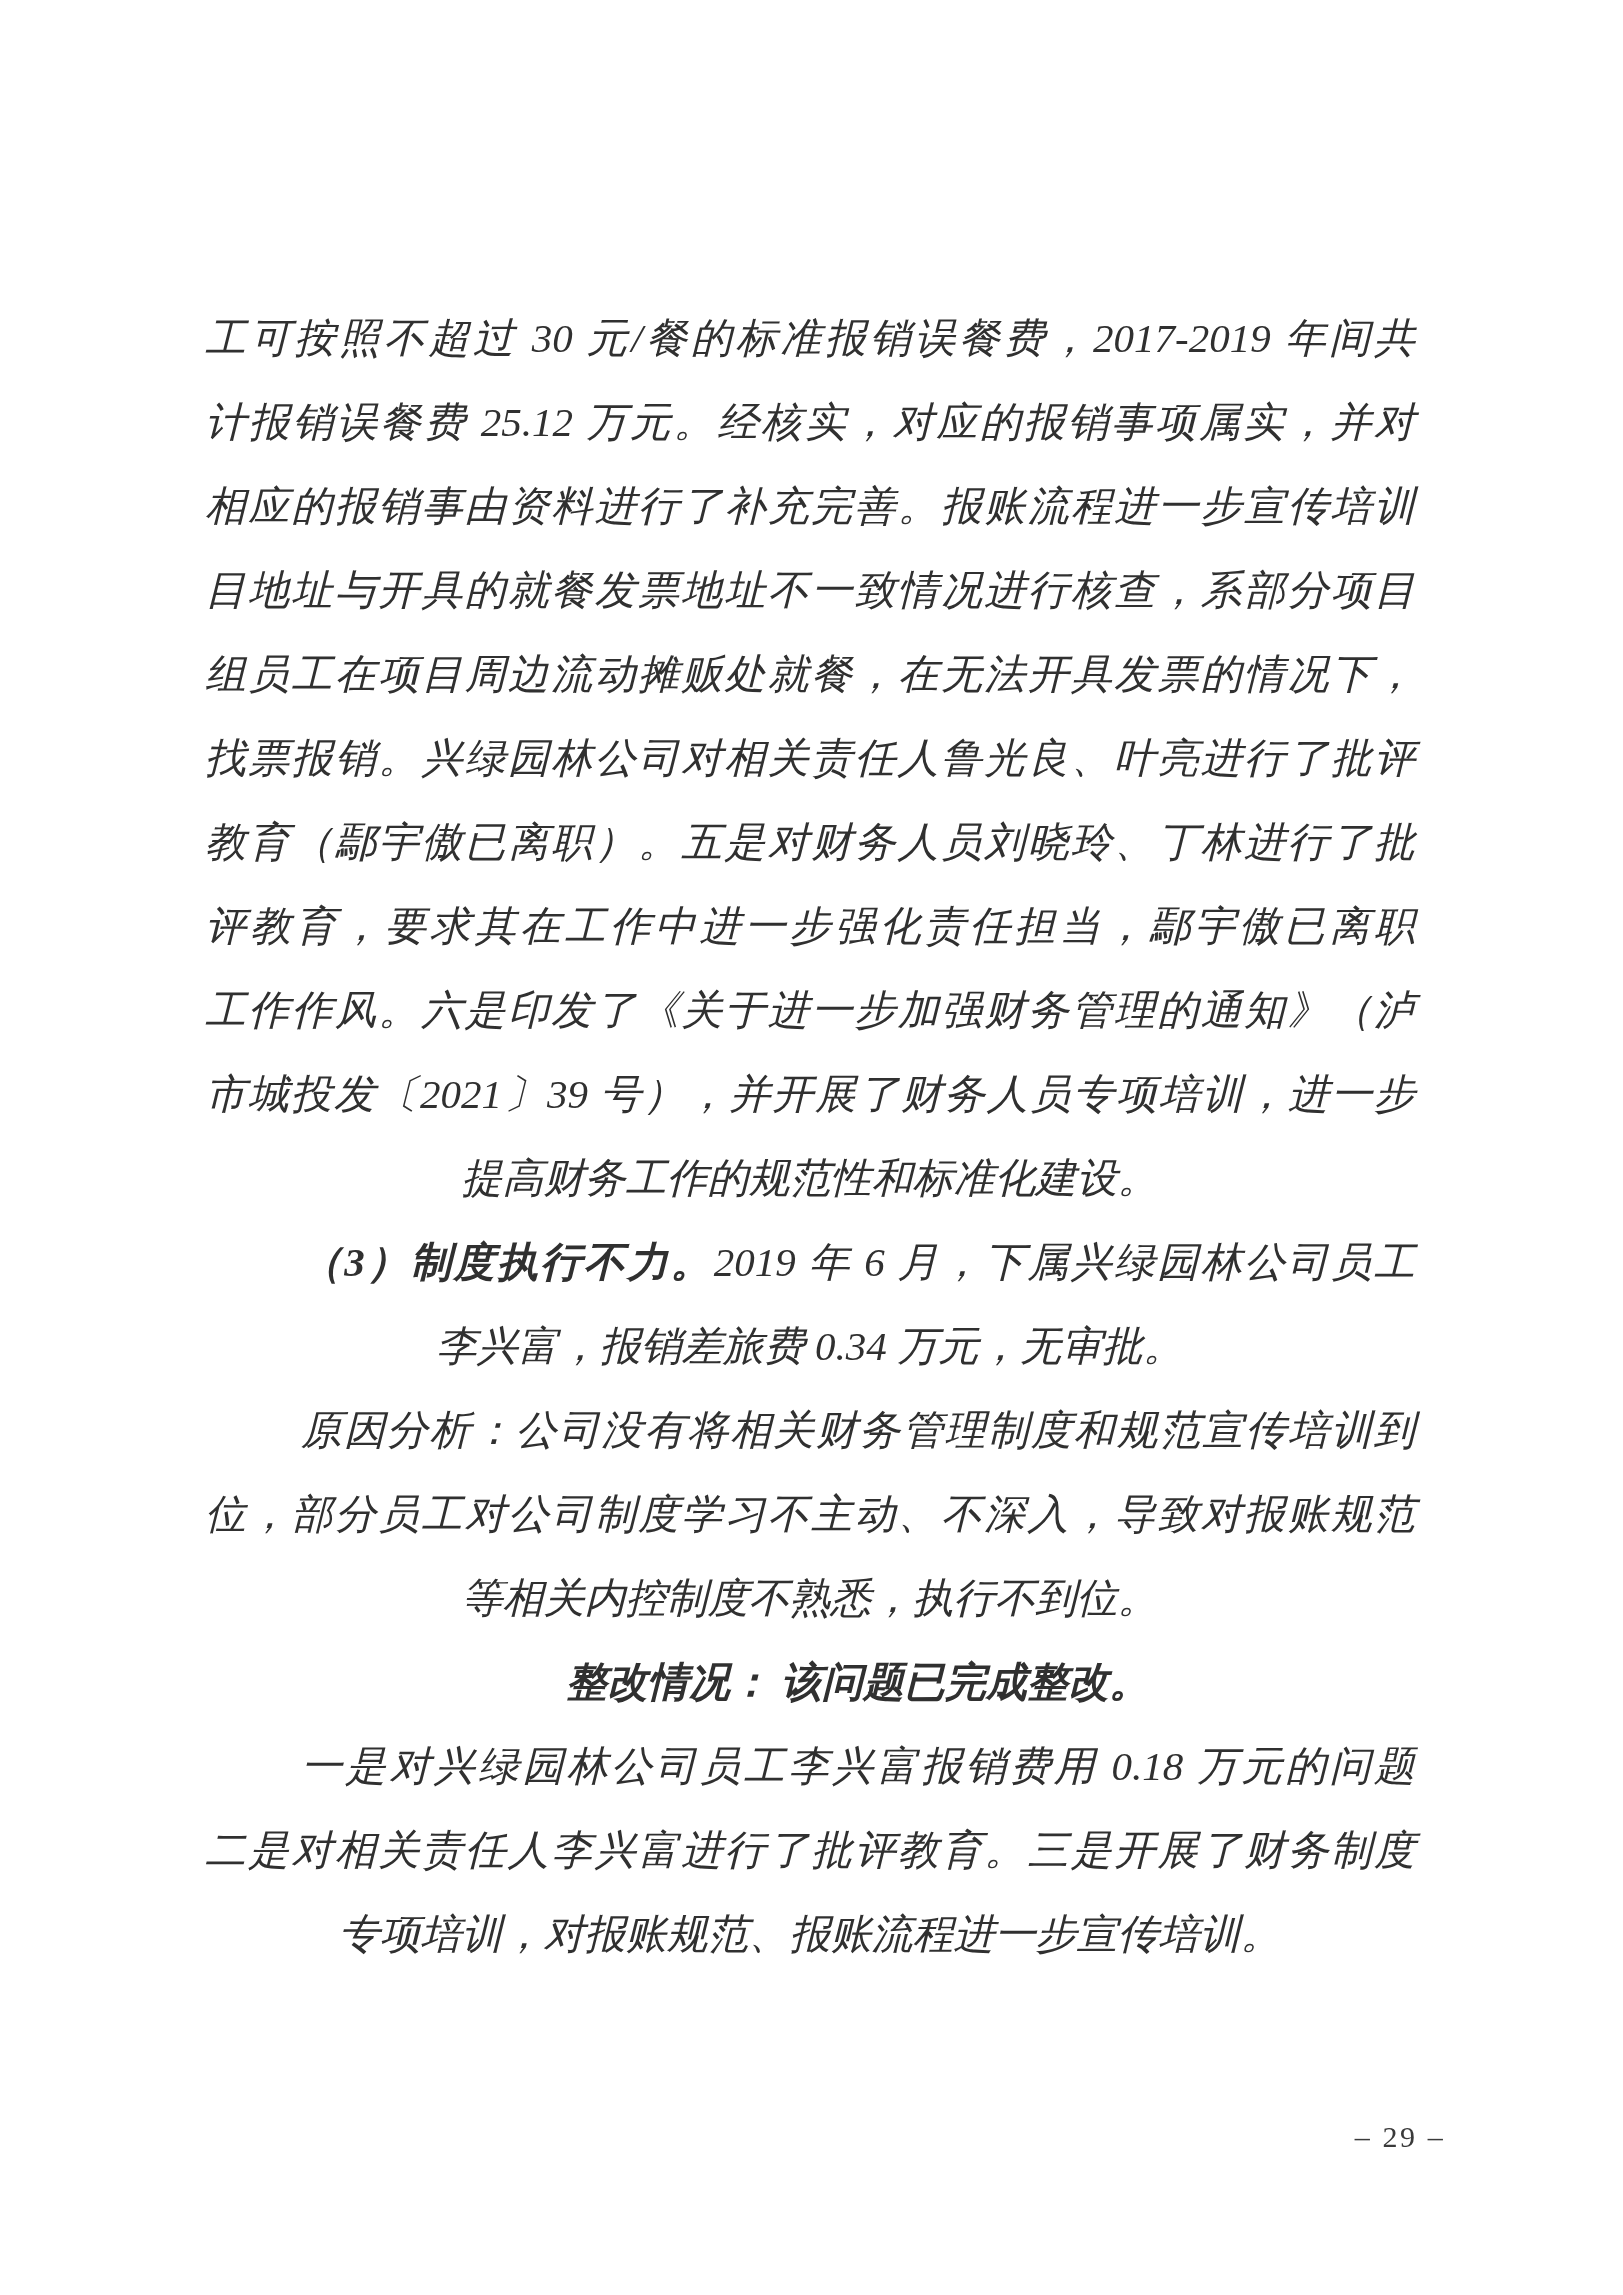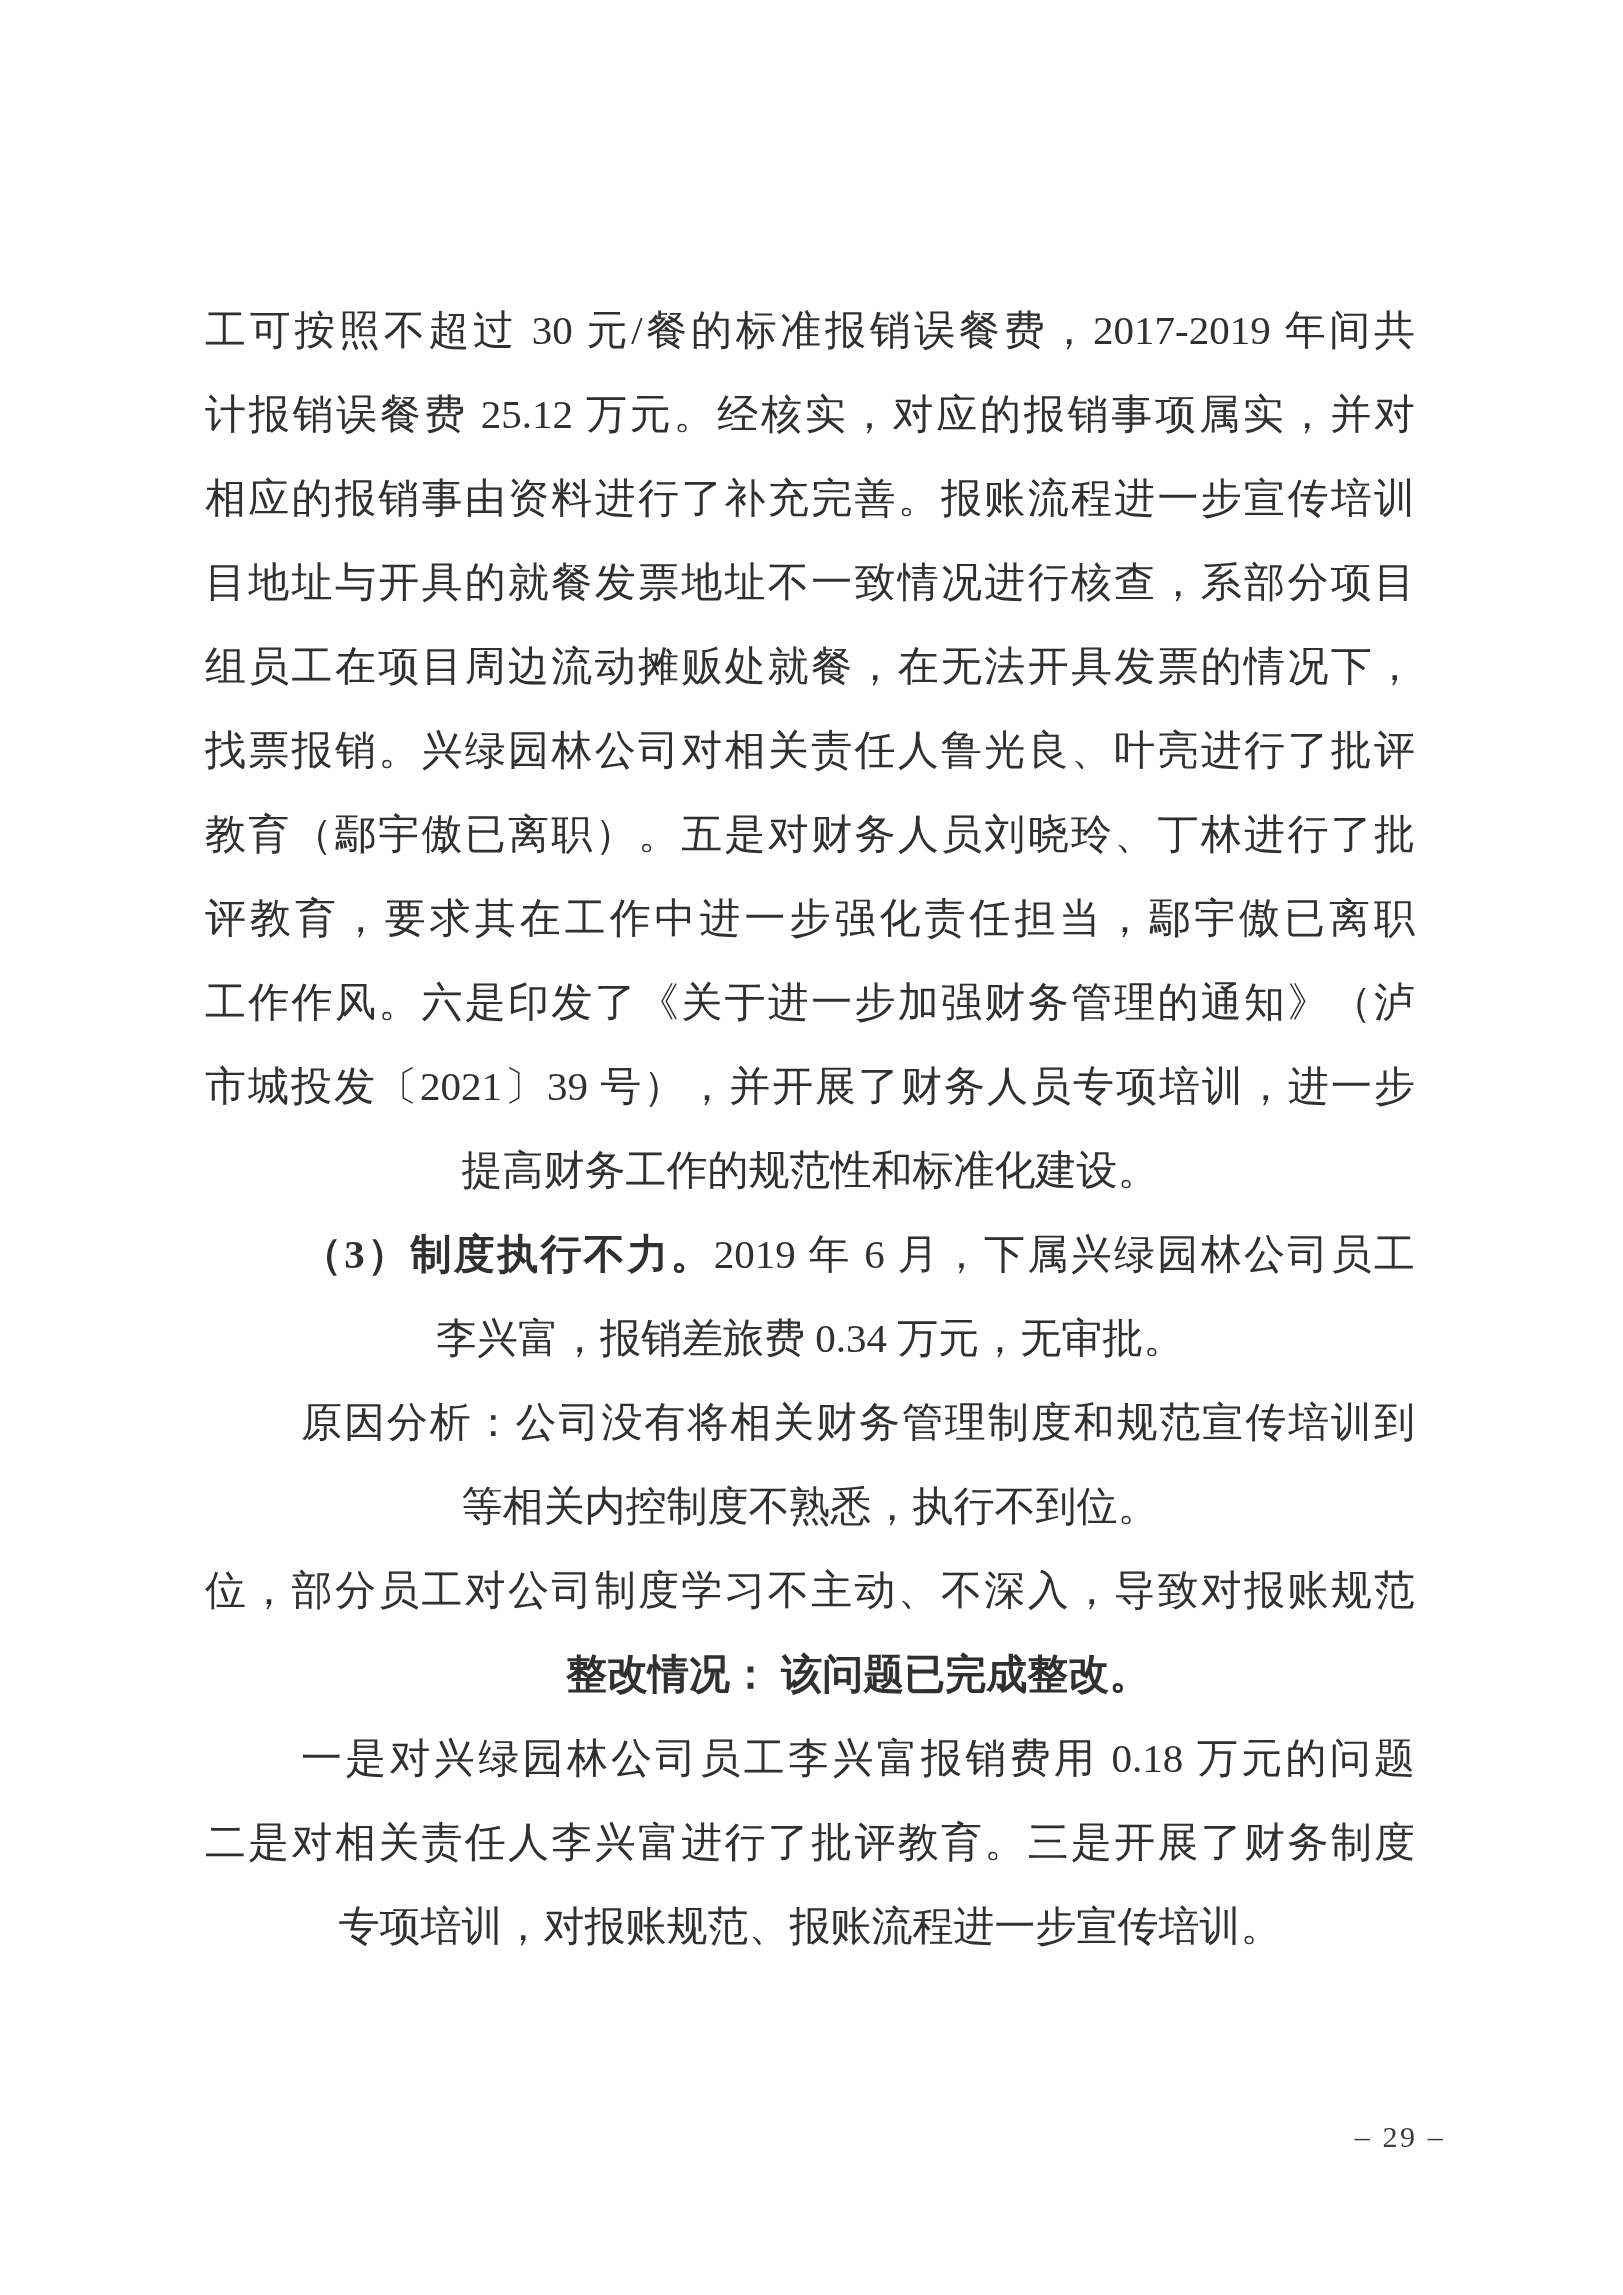--- a/index.html
+++ b/index.html
@@ -13,22 +13,23 @@
     height: 2295px;
     background: #ffffff;
     margin: 0 auto;
     overflow: hidden;
     font-family: "Liberation Serif", "DejaVu Serif", serif;
     color: #303030;
   }
   .text-block {
     position: absolute;
     left: 205px;
-    top: 288px;
+    top: 296px;
     width: 1210px;
+    font-style: italic;
   }
   .line {
     height: 84px;
     line-height: 84px;
     font-size: 41px;
     text-align: justify;
     text-align-last: justify;
     text-justify: inter-character;
     white-space: pre-wrap;
   }
@@ -67,22 +68,22 @@
     <div class="line">组员工在项目周边流动摊贩处就餐，在无法开具发票的情况下，</div>
     <div class="line">找票报销。兴绿园林公司对相关责任人鲁光良、叶亮进行了批评</div>
     <div class="line">教育（鄢宇傲已离职）。五是对财务人员刘晓玲、丁林进行了批</div>
     <div class="line">评教育，要求其在工作中进一步强化责任担当，鄢宇傲已离职</div>
     <div class="line">工作作风。六是印发了《关于进一步加强财务管理的通知》（泸</div>
     <div class="line">市城投发〔2021〕39 号），并开展了财务人员专项培训，进一步</div>
     <div class="line noj">提高财务工作的规范性和标准化建设。</div>
     <div class="line indent"><span class="bold">（3）制度执行不力。</span><span>2019 年 6 月，下属兴绿园林公司员工</span></div>
     <div class="line noj">李兴富，报销差旅费 0.34 万元，无审批。</div>
     <div class="line indent">原因分析：公司没有将相关财务管理制度和规范宣传培训到</div>
+    <div class="line">位，部分员工对公司制度学习不主动、不深入，导致对报账规范</div>
     <div class="line noj">等相关内控制度不熟悉，执行不到位。</div>
-    <div class="line">位，部分员工对公司制度学习不主动、不深入，导致对报账规范</div>
     <div class="line noj indent bold">整改情况： 该问题已完成整改。</div>
     <div class="line indent">一是对兴绿园林公司员工李兴富报销费用 0.18 万元的问题</div>
     <div class="line">二是对相关责任人李兴富进行了批评教育。三是开展了财务制度</div>
     <div class="line noj">专项培训，对报账规范、报账流程进一步宣传培训。</div>
   </div>
 
   <div class="page-number">– 29 –</div>
 </div>
 
 

